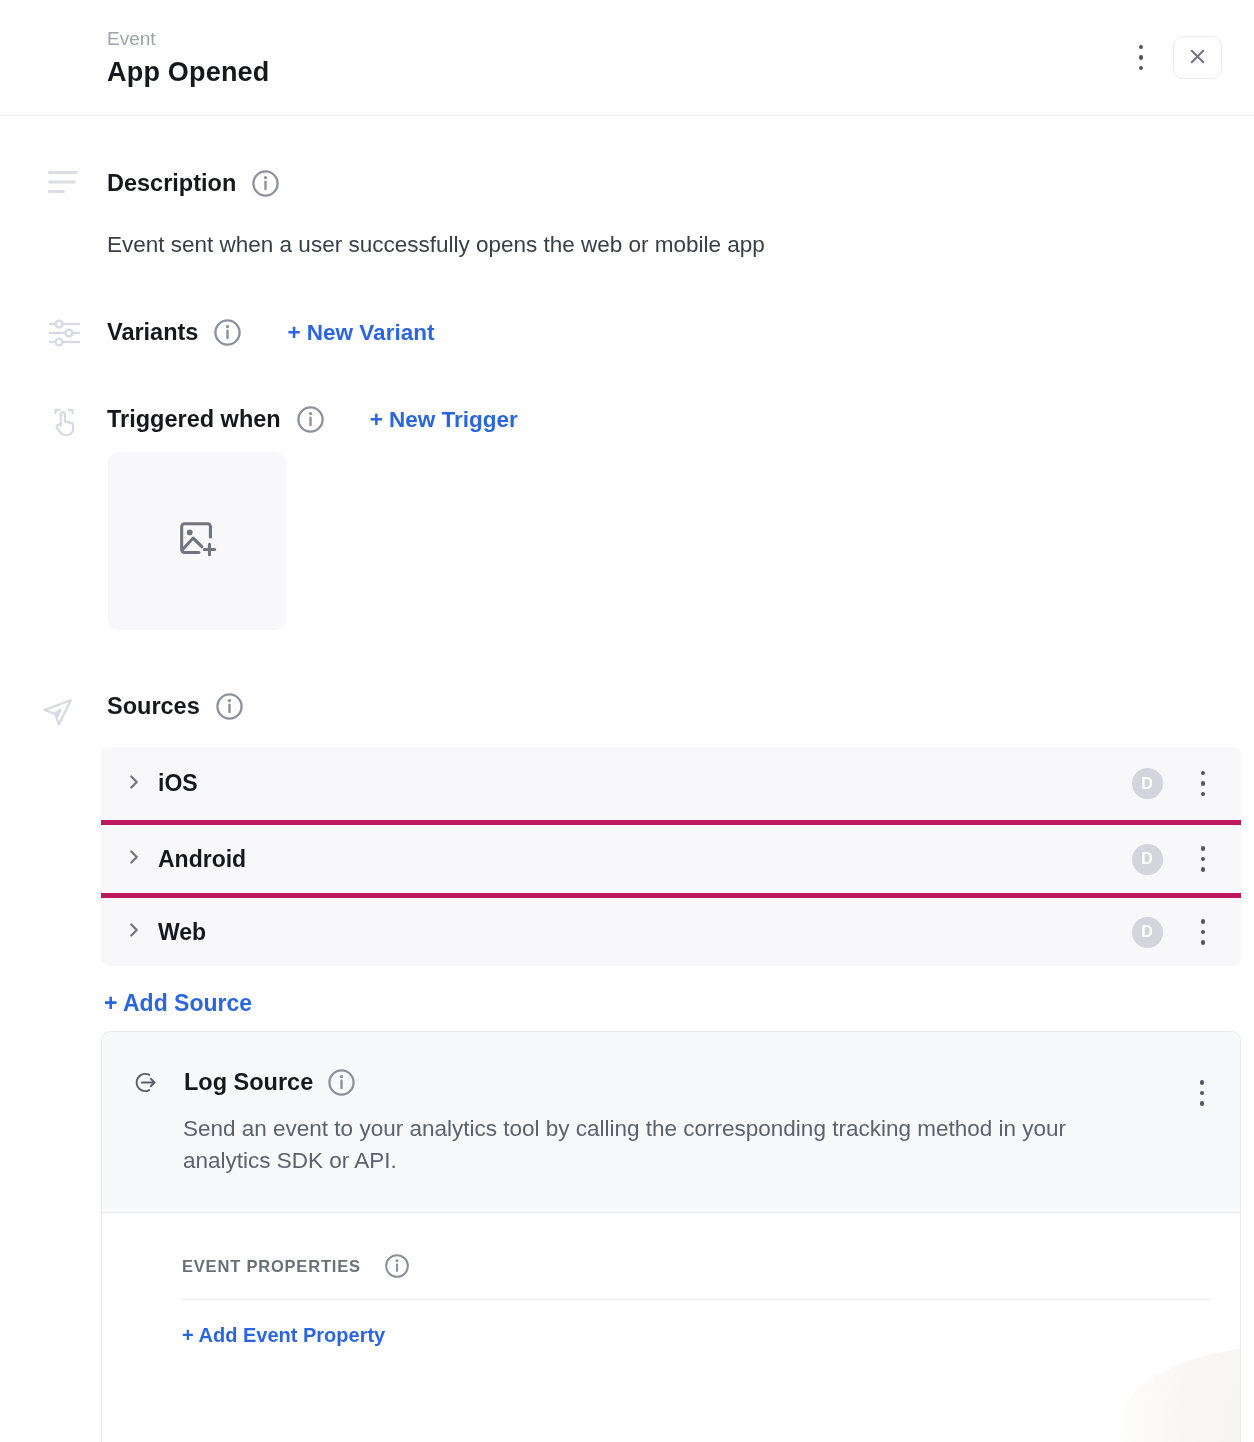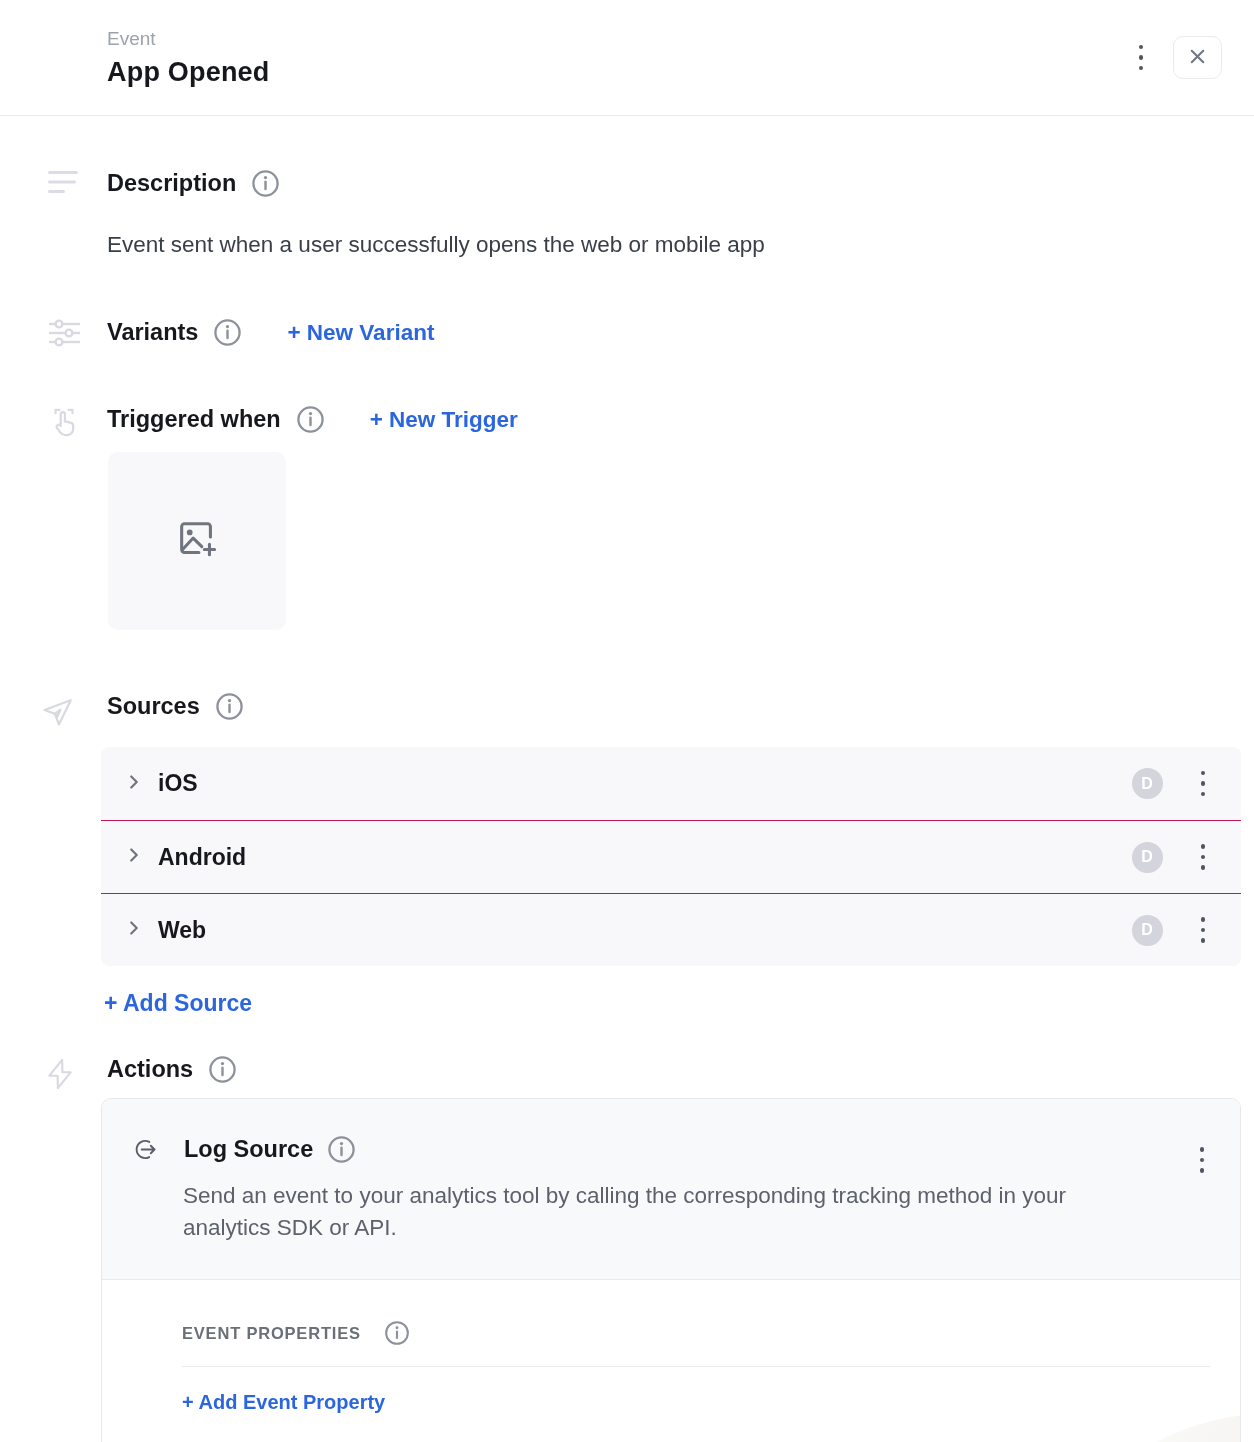--- a/index.html
+++ b/index.html
@@ -49,21 +49,21 @@
   #sec-triggers{margin-top:58px;}
   .trigger-placeholder{
     margin:18px 0 0 108px;width:178px;height:178px;border-radius:10px;background:var(--row-bg);
     display:flex;align-items:center;justify-content:center;cursor:pointer;
   }
   #sec-sources{margin-top:62px;}
   
   .sources-list{margin:26px 13px 0 101px;border-radius:8px;overflow:hidden;}
   .source-row{
     height:73px;background:var(--row-bg);display:flex;align-items:center;
-    padding:0 28px 0 22px;border-top:1px solid #be185d;cursor:pointer;
+    padding:0 28px 0 22px;border-top:5px solid #be185d;cursor:pointer;
   }
   .source-row:first-child{border-top:none;}
   .source-name{margin-left:13px;font-size:23px;font-weight:700;color:var(--heading);}
   .row-spacer{flex:1;}
   .d-badge{
     width:31px;height:31px;border-radius:50%;background:var(--badge-bg);
     color:#fff;font-size:16px;font-weight:700;display:flex;align-items:center;justify-content:center;
   }
   .row-kebab{margin-left:30px;}
   .row-kebab .dot{background:#515561;}
@@ -255,37 +255,20 @@
       <span class="d-badge">D</span>
       <button class="kebab row-kebab">
         <span class="dot"></span>
           <span class="dot"></span>
           <span class="dot"></span>
       </button>
     </div>
   </div>
   <button class="blue-link add-source">+ Add Source</button>
 
-  <div class="section" id="sec-actions">
-    <span class="gutter-icon" style="left:42px">
-      <svg width="34" height="36" viewBox="0 0 24 24" fill="none" stroke="#D8D9E1" stroke-width="1.5" stroke-linejoin="round">
-          <path d="M13.5 2L4.5 13.2h5.8L10.5 22l9-11.2h-5.8L13.5 2z"></path>
-        </svg>
-    </span>
-    <div class="section-head">
-      <span class="section-label">Actions</span>
-      <button class="info-btn">
-        <svg width="29" height="29" viewBox="0 0 24 24" fill="none">
-            <circle cx="12" cy="12" r="10" stroke="#8D919B" stroke-width="1.9"></circle>
-            <line x1="12" y1="10.6" x2="12" y2="16.6" stroke="#8D919B" stroke-width="2" stroke-linecap="round"></line>
-            <circle cx="12" cy="7.1" r="1.35" fill="#8D919B"></circle>
-          </svg>
-      </button>
-    </div>
-  </div>
 
   <div class="card">
     <div class="card-header">
       <div class="le-title-row">
         <span class="le-icon">
           <svg width="27" height="27" viewBox="0 0 24 24" fill="none" stroke="#5B5F6A" stroke-width="1.7" stroke-linecap="round">
             <path d="M16.2 5.3A7.6 7.6 0 1 0 16.2 18.7"></path>
             <path d="M9.5 12h11.5M17.6 8.7L20.9 12l-3.3 3.3" stroke-linejoin="round"></path>
           </svg>
         </span>

